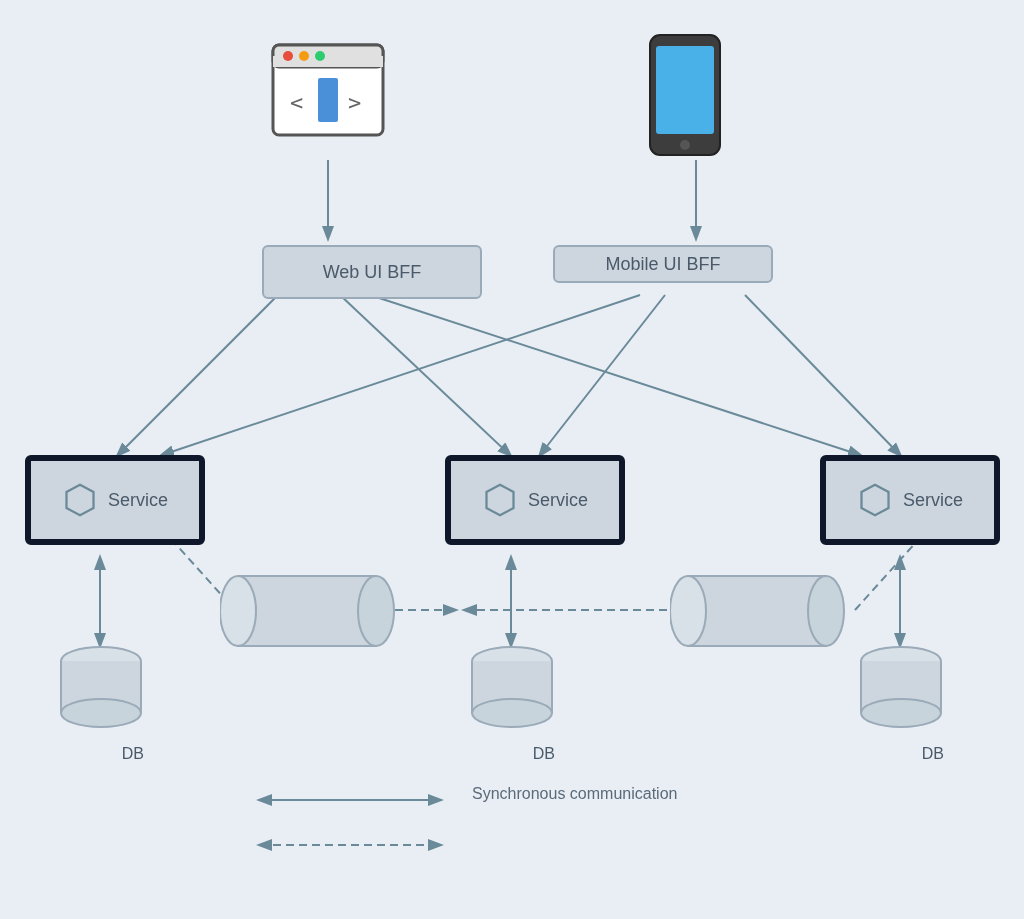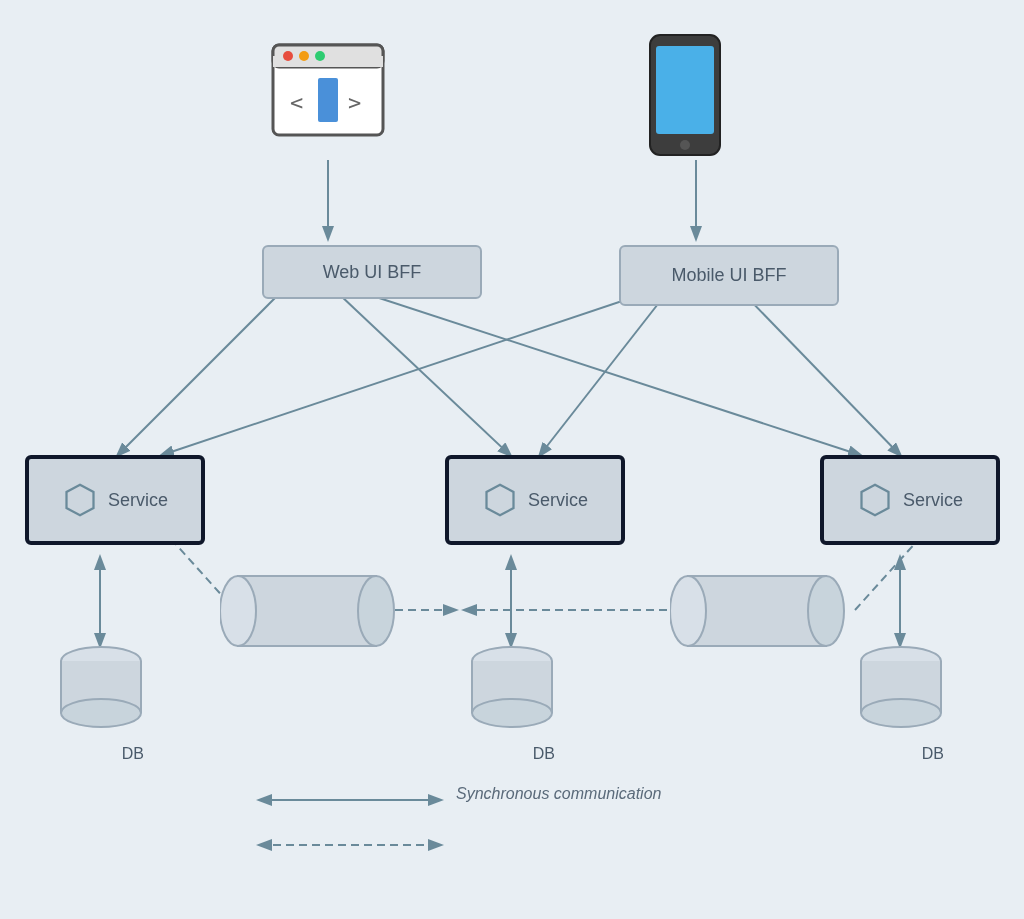--- a/index.html
+++ b/index.html
@@ -37,21 +37,21 @@
       justify-content: center;
       font-size: 18px;
       color: #4a5a6a;
       font-weight: 400;
     }
 
     
     .service-box {
       position: absolute;
       background: #cdd6de;
-      border: 4px solid #0f172a;
+      border: 6px solid #0f172a;
       border-radius: 6px;
       display: flex;
       align-items: center;
       justify-content: center;
       gap: 10px;
       font-size: 18px;
       color: #4a5a6a;
     }
 
     .hexagon-icon {
@@ -176,21 +176,21 @@
       <rect x="16" y="16" width="58" height="88" rx="3" ry="3" fill="#4ab0e8"></rect>
 
       <circle cx="45" cy="115" r="5" fill="#555"></circle>
     </svg>
   </div>
 
   <div class="bff-box" style="left:218px; top:245px; width:220px; height:54px;margin-left:44px;">
     <span>Web UI BFF</span>
   </div>
 
-  <div class="bff-box" style="left:619px; top:245px; width:220px; height:61px;">
+  <div class="bff-box" style="left:553px; top:245px; width:220px; height:38px;">
     <span>Mobile UI BFF</span>
   </div>
 
   <div class="service-box" style="left:25px; top:455px; width:180px; height:90px;">
     <svg class="hexagon-icon" viewBox="0 0 40 40">
       <polygon points="20,3 35,11 35,29 20,37 5,29 5,11" fill="none" stroke="#6a8a9a" stroke-width="2.5"></polygon>
     </svg>
     <span>Service</span>
   </div>
 
@@ -250,21 +250,21 @@
     <svg width="86" height="90" viewBox="0 0 86 90">
       <ellipse cx="43" cy="16" rx="40" ry="14" fill="#d8e0e8" stroke="#9aaab8" stroke-width="2"></ellipse>
       <rect x="3" y="16" width="80" height="52" fill="#cdd6de"></rect>
       <line x1="3" y1="16" x2="3" y2="68" stroke="#9aaab8" stroke-width="2"></line>
       <line x1="83" y1="16" x2="83" y2="68" stroke="#9aaab8" stroke-width="2"></line>
       <ellipse cx="43" cy="68" rx="40" ry="14" fill="#c8d4dc" stroke="#9aaab8" stroke-width="2"></ellipse>
     </svg>
     <div class="db-label">DB</div>
   </div>
 
-  <div class="legend" style="left:260px; top:785px;font-style:italic;">
+  <div class="legend" style="left:276px; top:785px;">
     <div class="legend-item">
 
       <span style="width:180px;"></span>
       <span>Synchronous communication</span>
     </div>
   </div>
 
 </div>
 
 </body></html>

